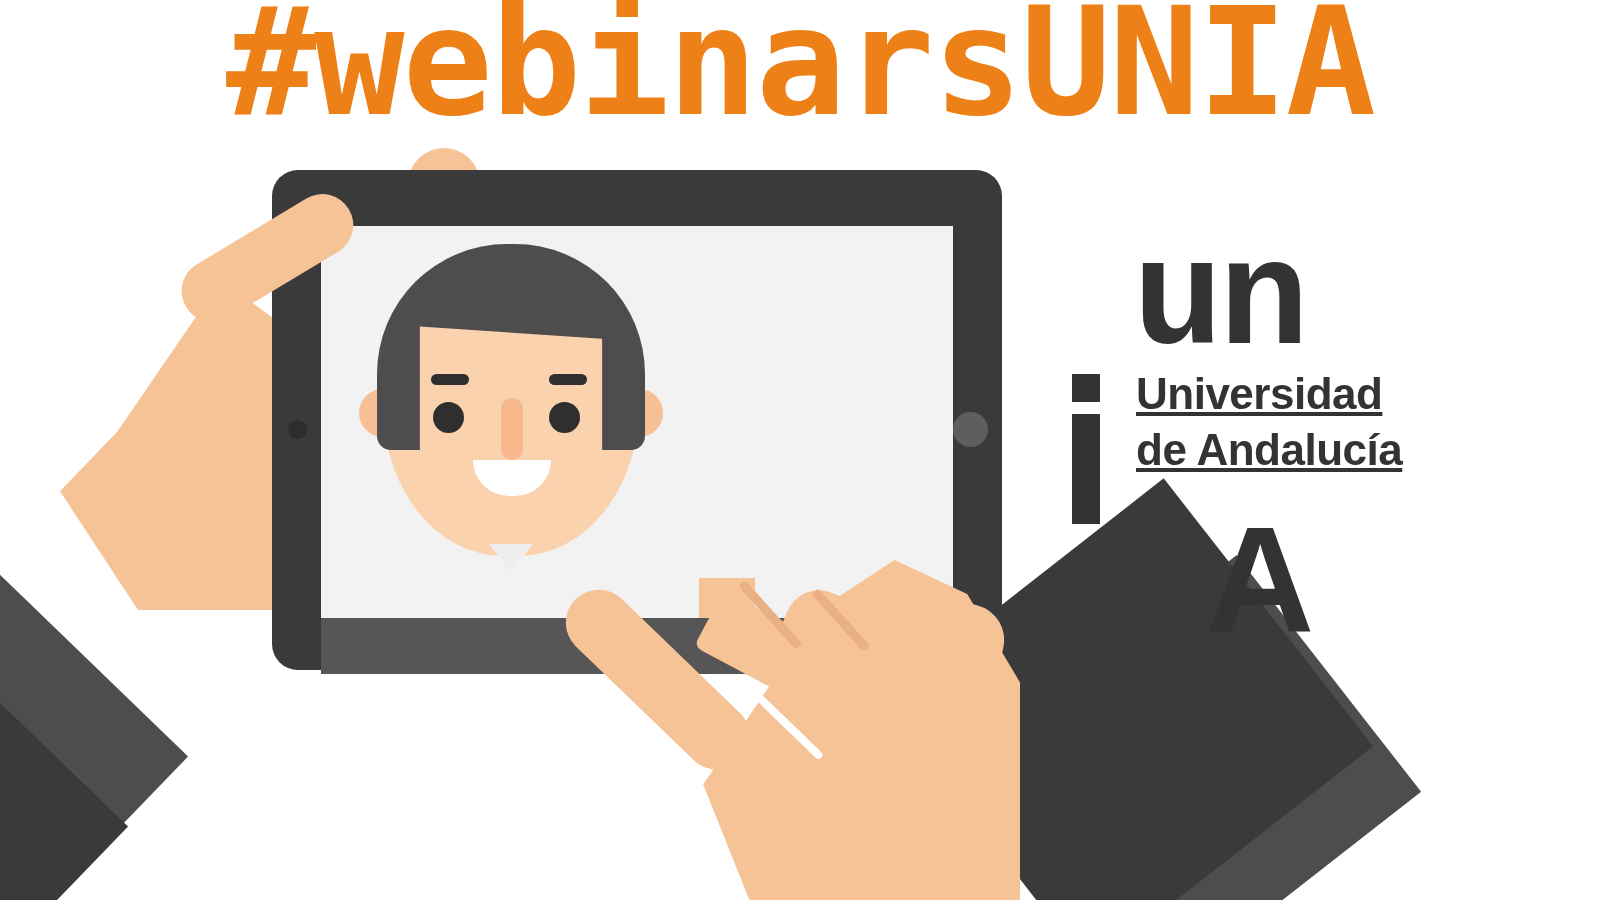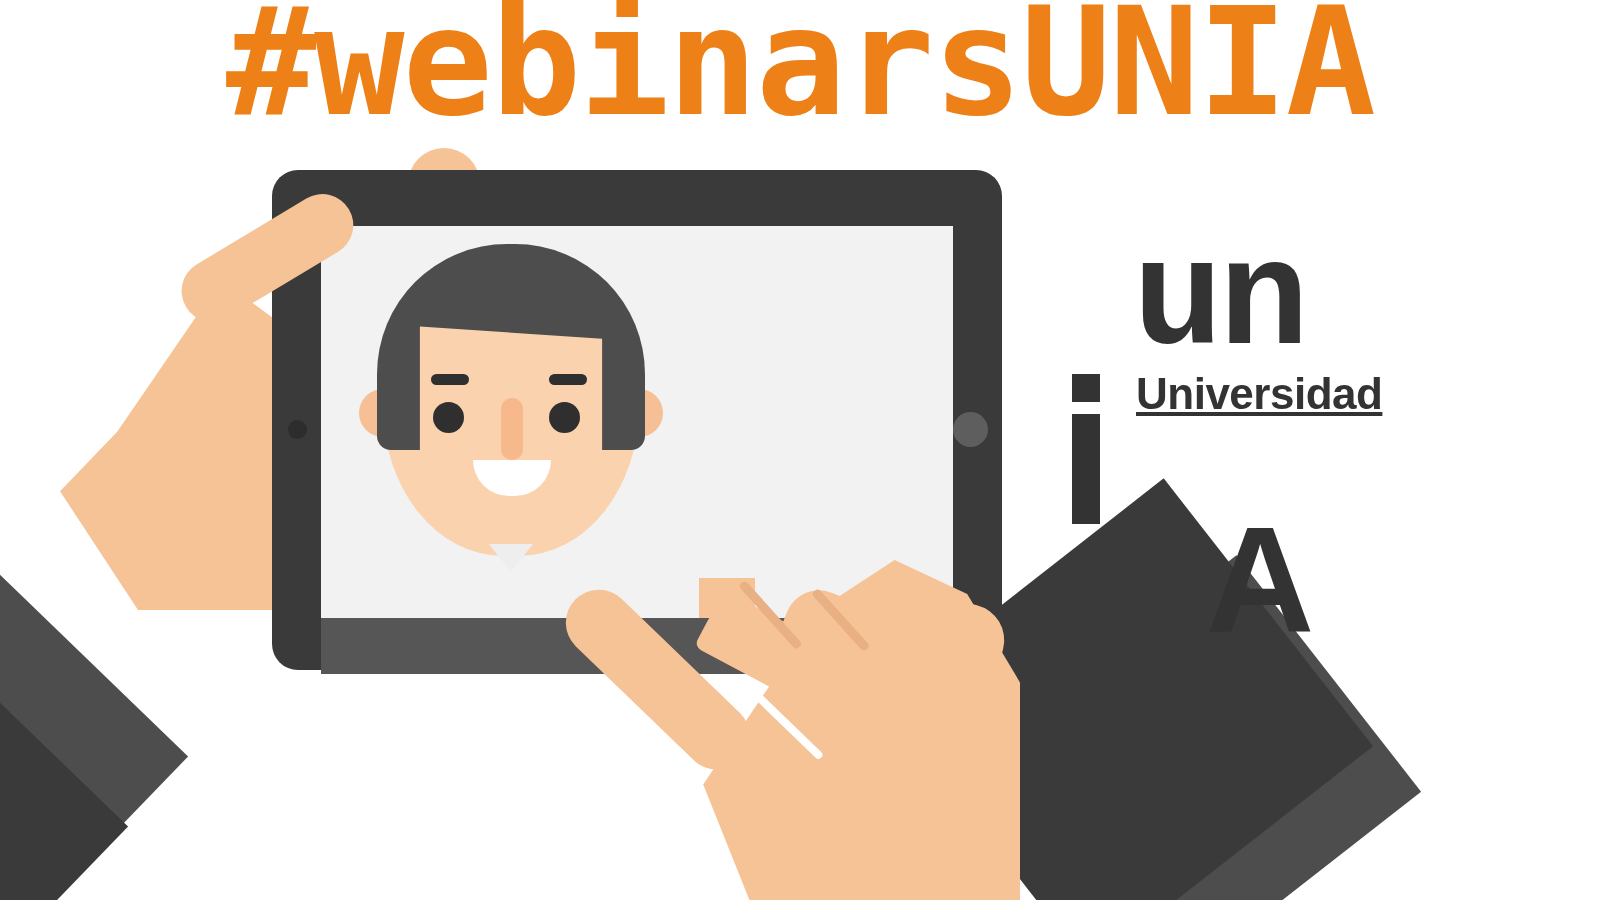--- a/index.html
+++ b/index.html
@@ -485,18 +485,19 @@
   <div class="knuckle-line kl2"></div>
   <div class="r-finger r-index skin"></div>
   <div class="knuckle-line kl3"></div>
 
   <div class="logo">
     <div class="logo-un">un</div>
     <div class="logo-i-dot"></div>
     <div class="logo-i-stem"></div>
     <div class="logo-lines">
       <div>Universidad</div>
+      <div>de Andalucía</div>
     </div>
     <div class="logo-a">A</div>
   </div>
 
 
 </div>
 
 </body></html>

